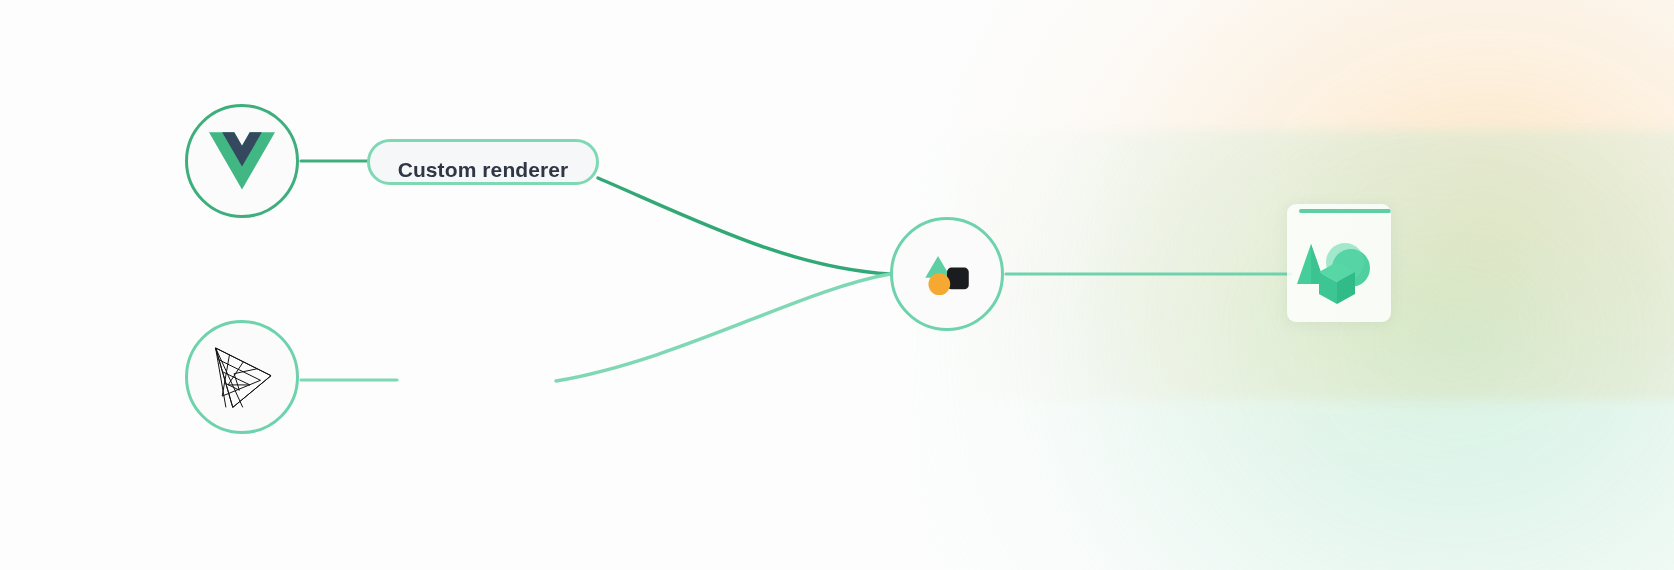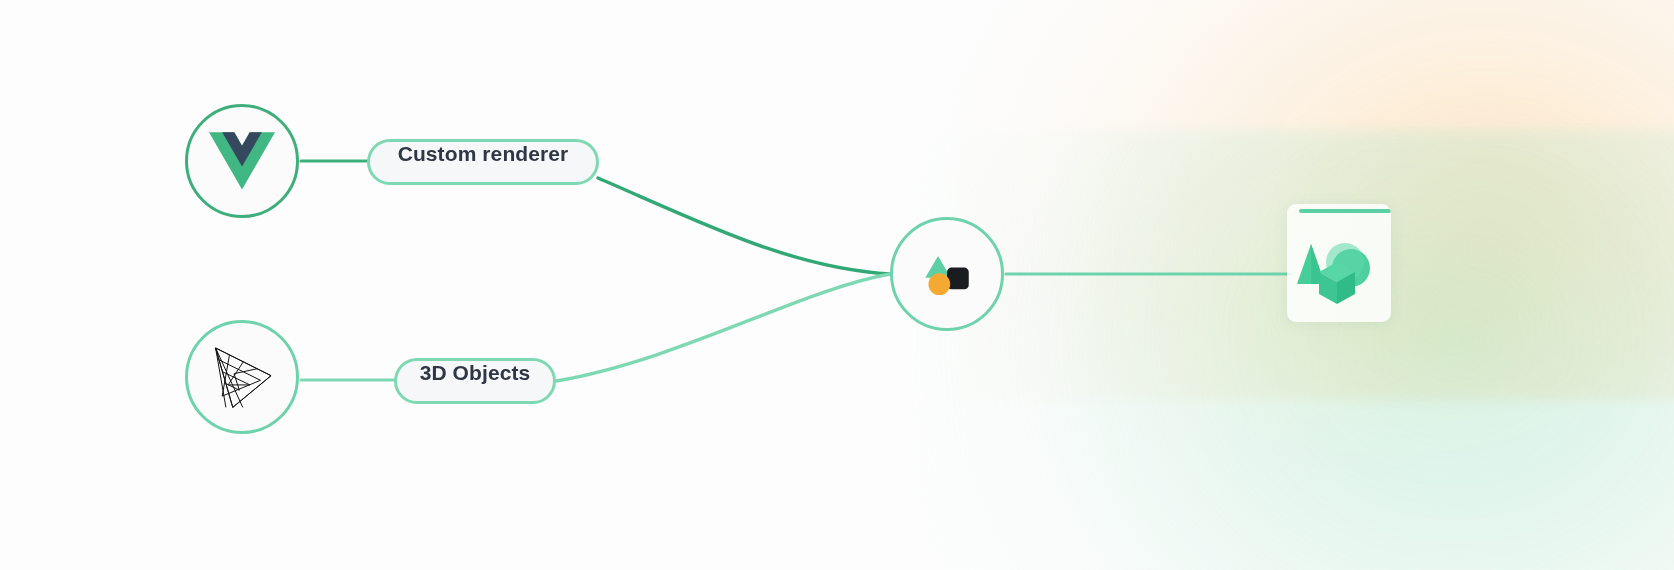--- a/index.html
+++ b/index.html
@@ -88,21 +88,21 @@
   #node-tres {
     left: 890px; top: 217px;
     width: 114px; height: 114px;
     border: 3px solid #6ed3ad;
   }
 
   
   .pill {
     position: absolute;
     display: flex;
-    align-items: flex-start;
+    align-items: flex-end;
     justify-content: center;
     background: #f6f7f8;
     border: 3px solid #7ed8b4;
     border-radius: 999px;
     color: #2f3645;
     font-weight: bold;
     letter-spacing: 0.1px;
     box-sizing: border-box;
     white-space: nowrap;
   }
@@ -204,23 +204,20 @@
         <line x1="62" y1="62" x2="29" y2="62"></line>
         <line x1="46" y1="70" x2="38" y2="45"></line>
       </g>
     </svg>
   </div>
 
   <div class="pill" id="pill-custom-renderer">
     <span>Custom renderer</span>
   </div>
 
-  <div class="pill" id="pill-3d-objects">
-    <span>3D Objects</span>
-  </div>
 
   <div class="node" id="node-tres">
     <svg width="64" height="64" viewBox="0 0 100 100" xmlns="http://www.w3.org/2000/svg">
 
       <path d="M36 22 L56 56 L16 56 Z" fill="#5ecfa5"></path>
 
       <rect x="50" y="40" width="34" height="34" rx="7" fill="#1b1c1f"></rect>
 
       <circle cx="38" cy="66" r="17" fill="#f5a933"></circle>
     </svg>

